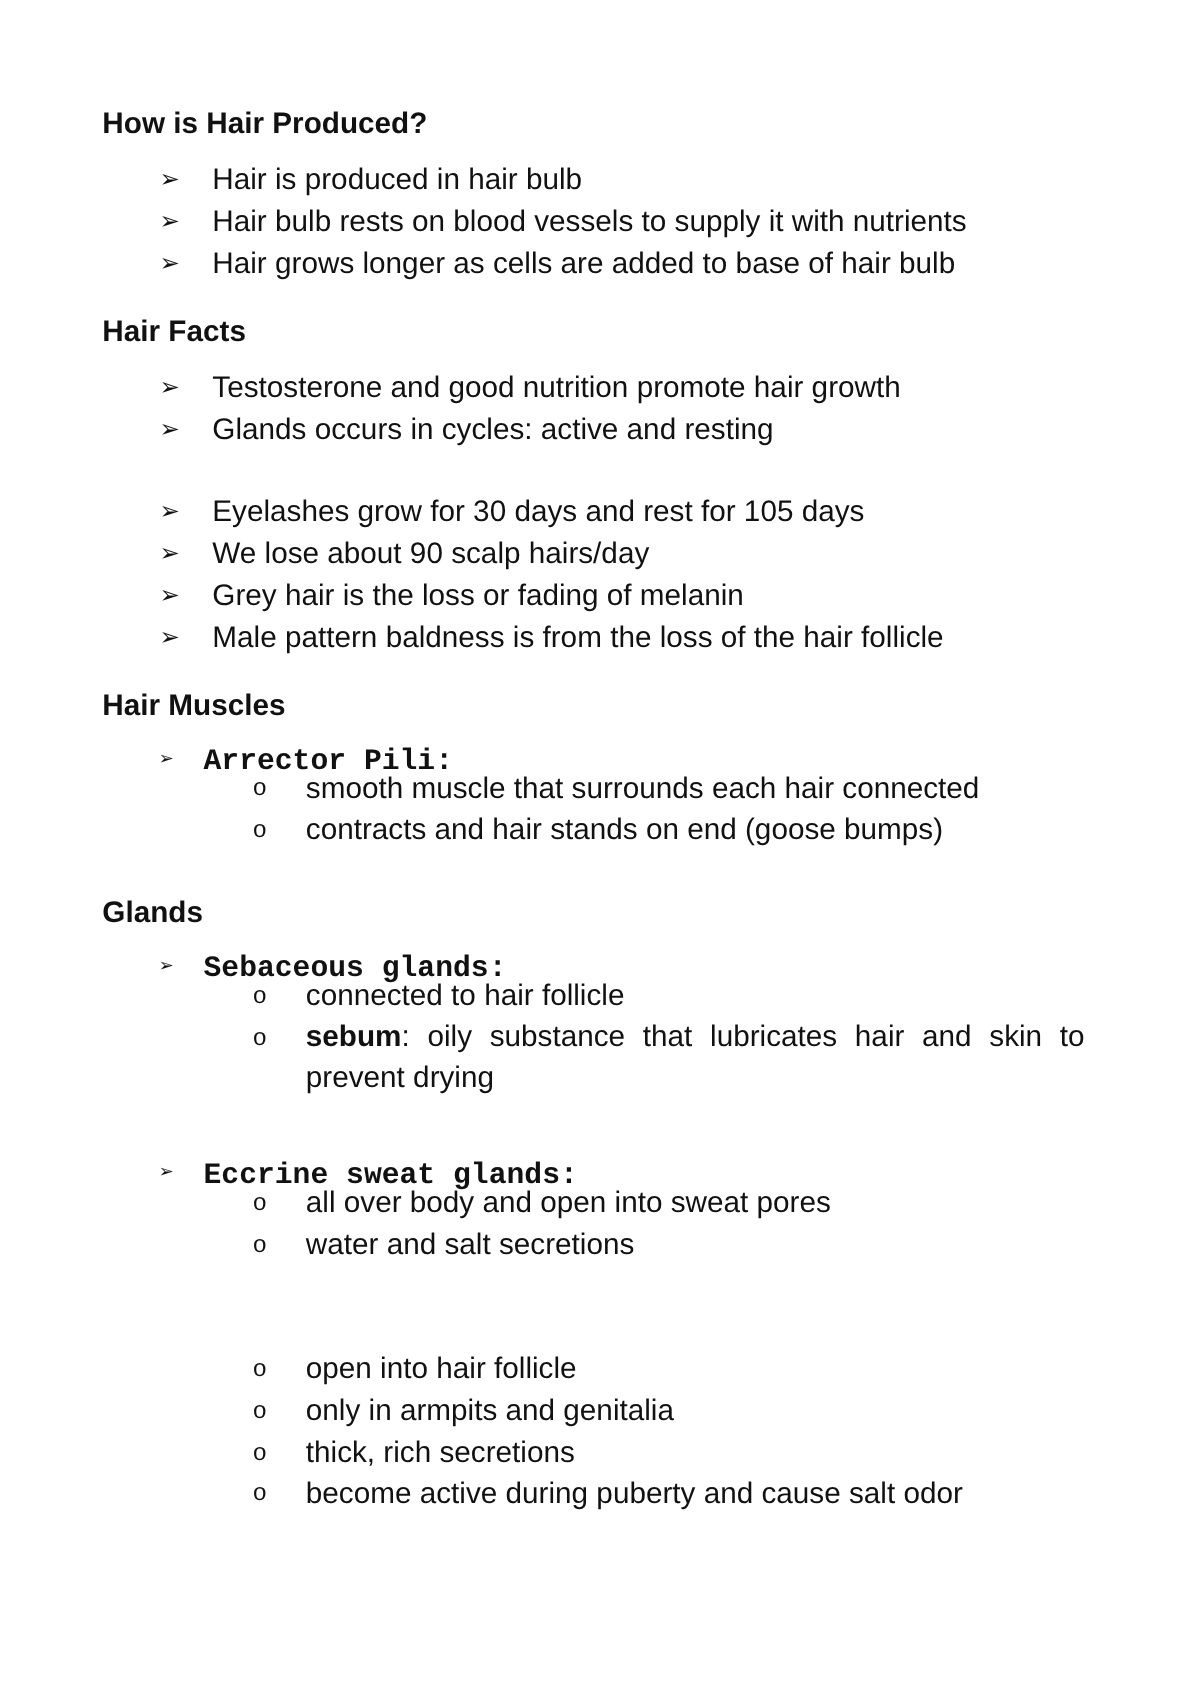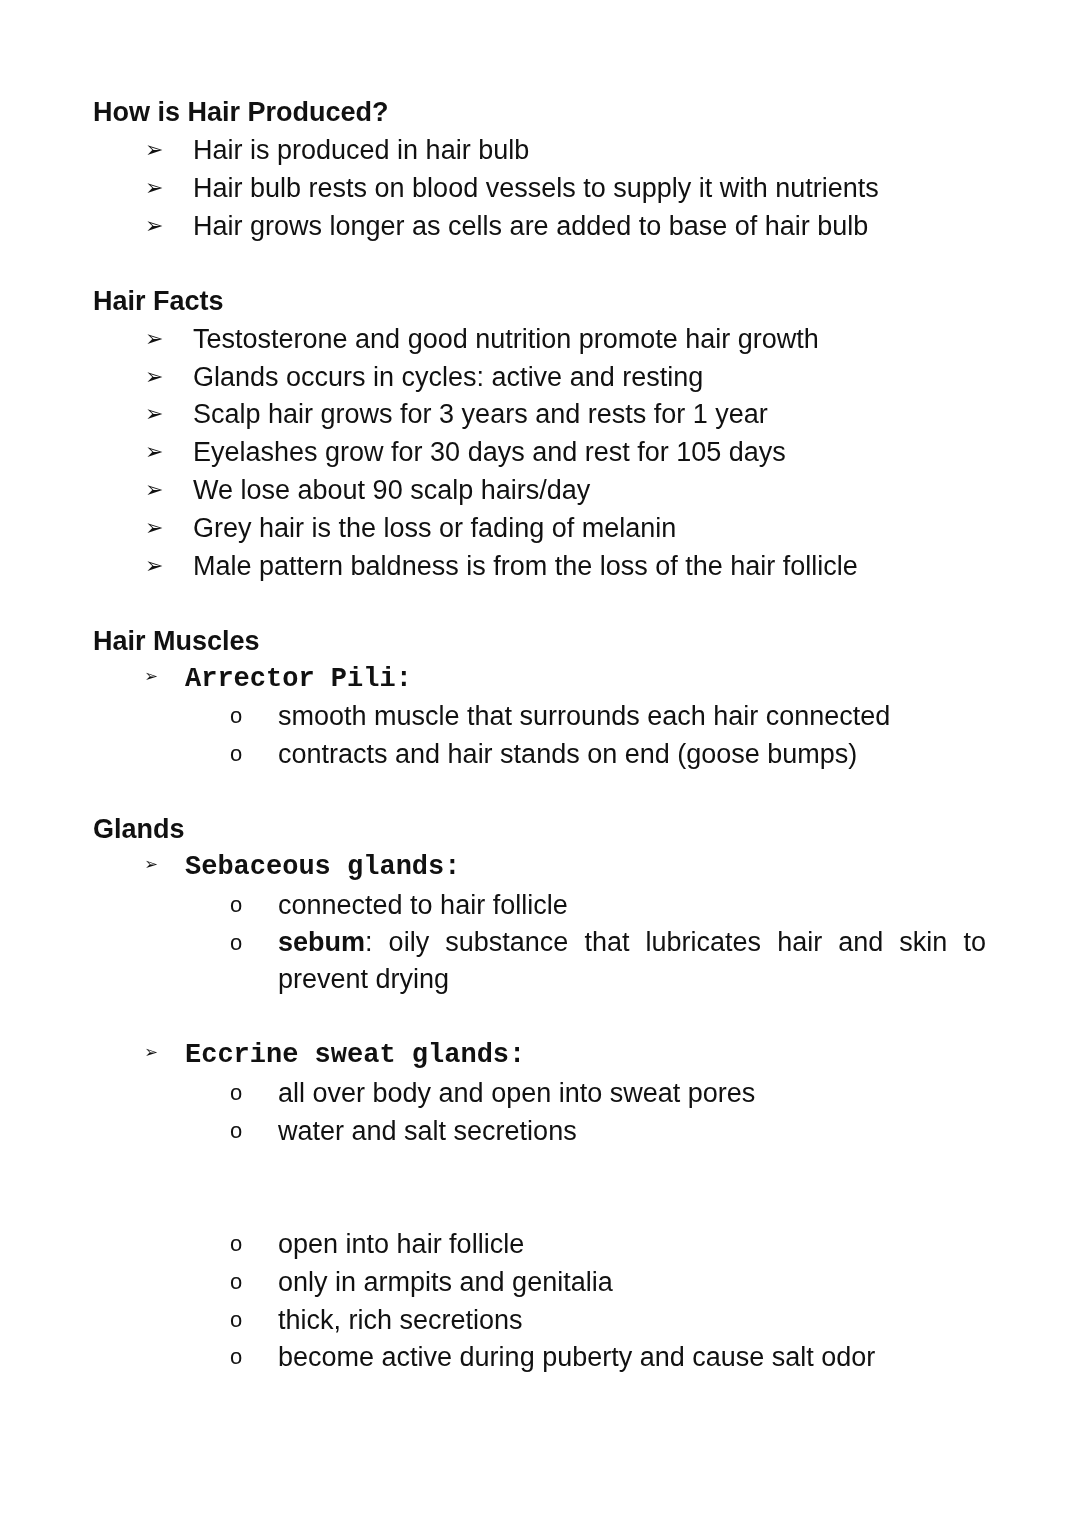--- a/index.html
+++ b/index.html
@@ -1,20 +1,20 @@
 <!DOCTYPE html>
 <html><head>
 <meta charset="utf-8">
 <style>
   html, body { margin: 0; padding: 0; background: #ffffff; }
   body { width: 1080px; height: 1532px; position: relative; overflow: hidden;
          font-family: "Liberation Sans", sans-serif; color: #111; }
   .page { position: absolute; left: 0; top: 0; width: 1080px; height: 1168px; }
   .heading { position: absolute; left: 93px; font-weight: bold; font-size: 27px; line-height: 30px; }
-  .l1 { position: absolute; left: 145px; font-size: 27px; line-height: 30px; white-space: nowrap; }
+  .l1 { position: absolute; left: 145px; font-size: 27px; line-height: 30px; white-space: nowrap; margin-top: 13px; }
   .l1 .arrow { display: inline-block; width: 48px; font-size: 22px; vertical-align: 2px; }
   .l1.bold { font-weight: bold; font-family: Liberation Mono, monospace; }
   .l1.bold .arrow { width: 40px; font-weight: normal; }
   .l2 { position: absolute; left: 230px; font-size: 27px; line-height: 30px; white-space: nowrap; }
   .l2 .circ { display: inline-block; width: 48px; font-size: 22px; vertical-align: 2px; }
   .l2.wrap { white-space: normal; width: 760px; }
   .l2.wrap .txt { display: inline-block; width: 708px; text-align: justify; text-align-last: left; vertical-align: top; line-height: 37px; }
   .l2 b { font-weight: bold; }
 </style>
 </head>
@@ -23,21 +23,20 @@
 <div class="page">
 
   <div class="heading" style="top:97px">How is Hair Produced?</div>
   <div class="l1" style="top:135px"><span class="arrow">➢</span><span>Hair is produced in hair bulb</span></div>
   <div class="l1" style="top:173px"><span class="arrow">➢</span><span>Hair bulb rests on blood vessels to supply it with nutrients</span></div>
   <div class="l1" style="top:211px"><span class="arrow">➢</span><span>Hair grows longer as cells are added to base of hair bulb</span></div>
 
   <div class="heading" style="top:286px">Hair Facts</div>
   <div class="l1" style="top:324px"><span class="arrow">➢</span><span>Testosterone and good nutrition promote hair growth</span></div>
   <div class="l1" style="top:362px"><span class="arrow">➢</span><span>Glands occurs in cycles: active and resting</span></div>
-  <div class="l1" style="top:399px"><span class="arrow">➢</span><span>Scalp hair grows for 3 years and rests for 1 year</span></div>
   <div class="l1" style="top:437px"><span class="arrow">➢</span><span>Eyelashes grow for 30 days and rest for 105 days</span></div>
   <div class="l1" style="top:475px"><span class="arrow">➢</span><span>We lose about 90 scalp hairs/day</span></div>
   <div class="l1" style="top:513px"><span class="arrow">➢</span><span>Grey hair is the loss or fading of melanin</span></div>
   <div class="l1" style="top:551px"><span class="arrow">➢</span><span>Male pattern baldness is from the loss of the hair follicle</span></div>
 
   <div class="heading" style="top:626px">Hair Muscles</div>
   <div class="l1 bold" style="top:664px"><span class="arrow">➢</span><span>Arrector Pili:</span></div>
   <div class="l2" style="top:701px"><span class="circ">o</span><span>smooth muscle that surrounds each hair connected</span></div>
   <div class="l2" style="top:739px"><span class="circ">o</span><span>contracts and hair stands on end (goose bumps)</span></div>
 

